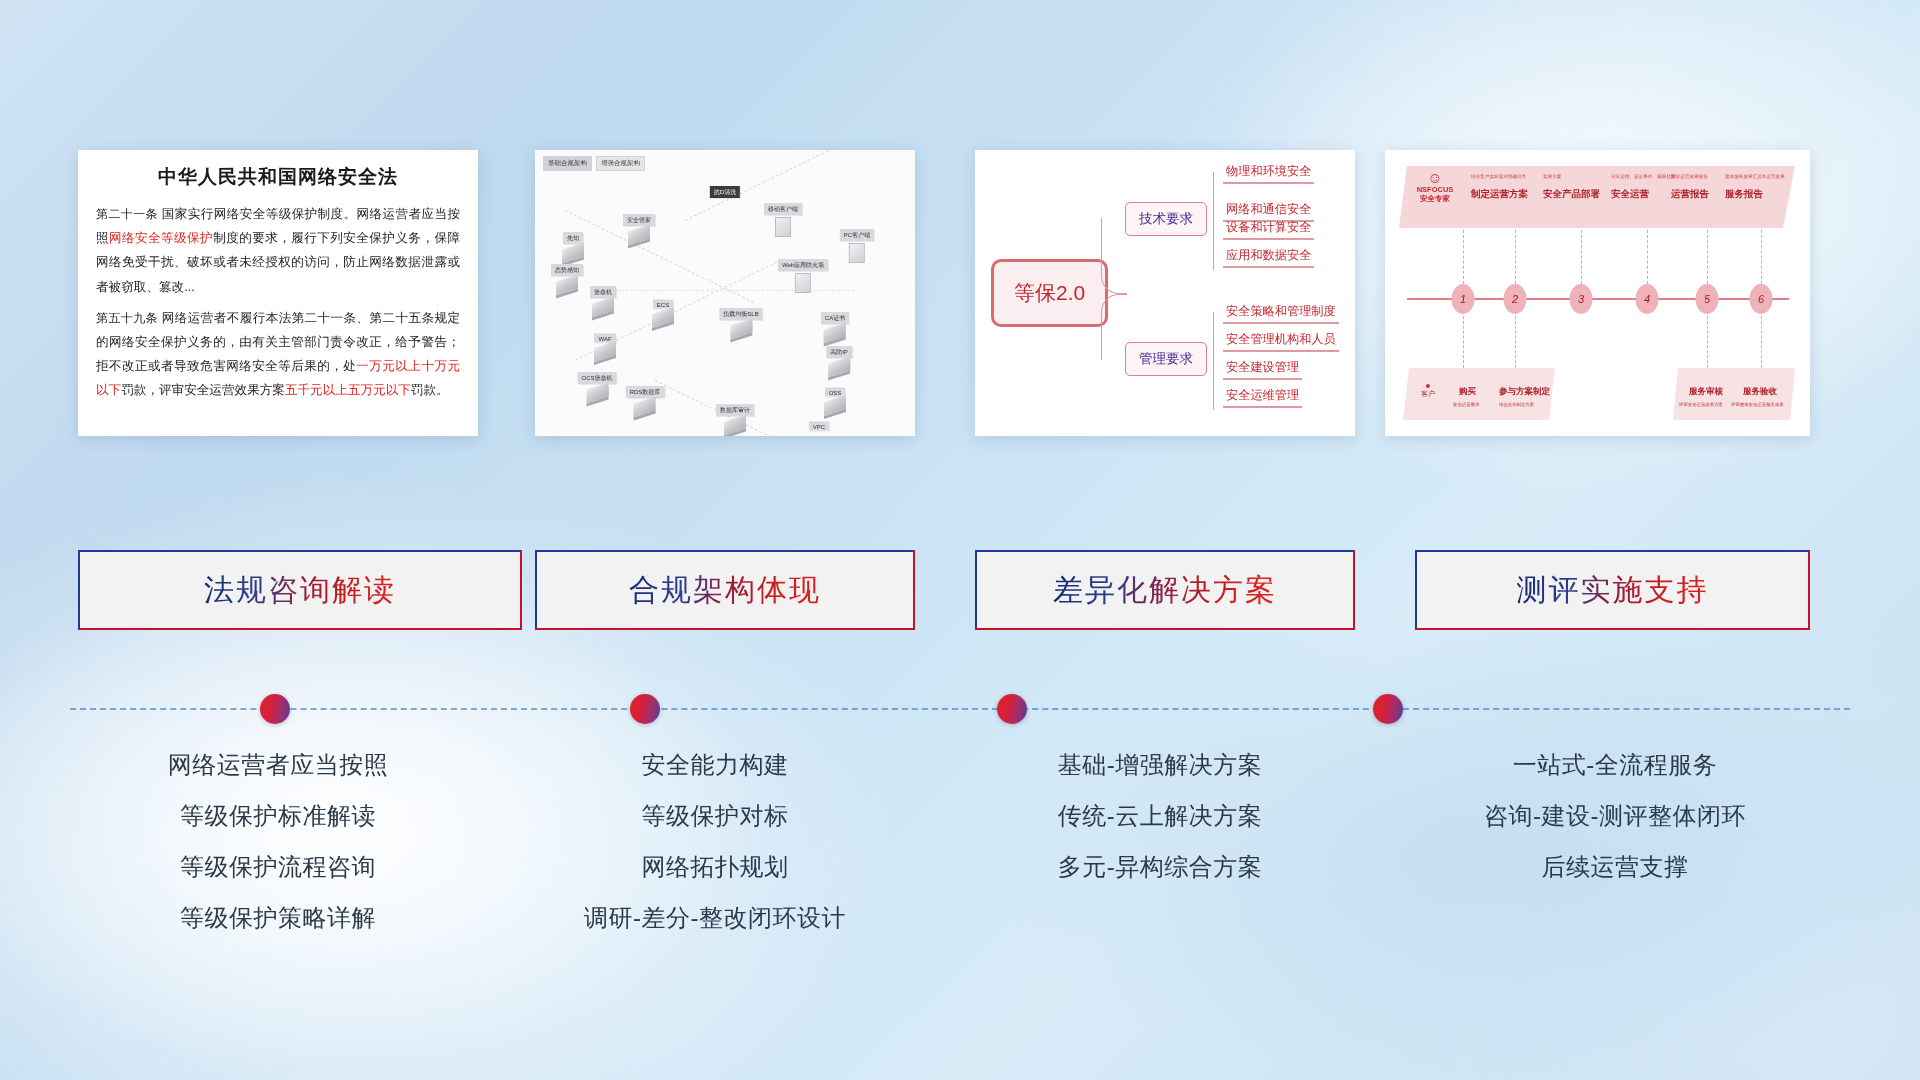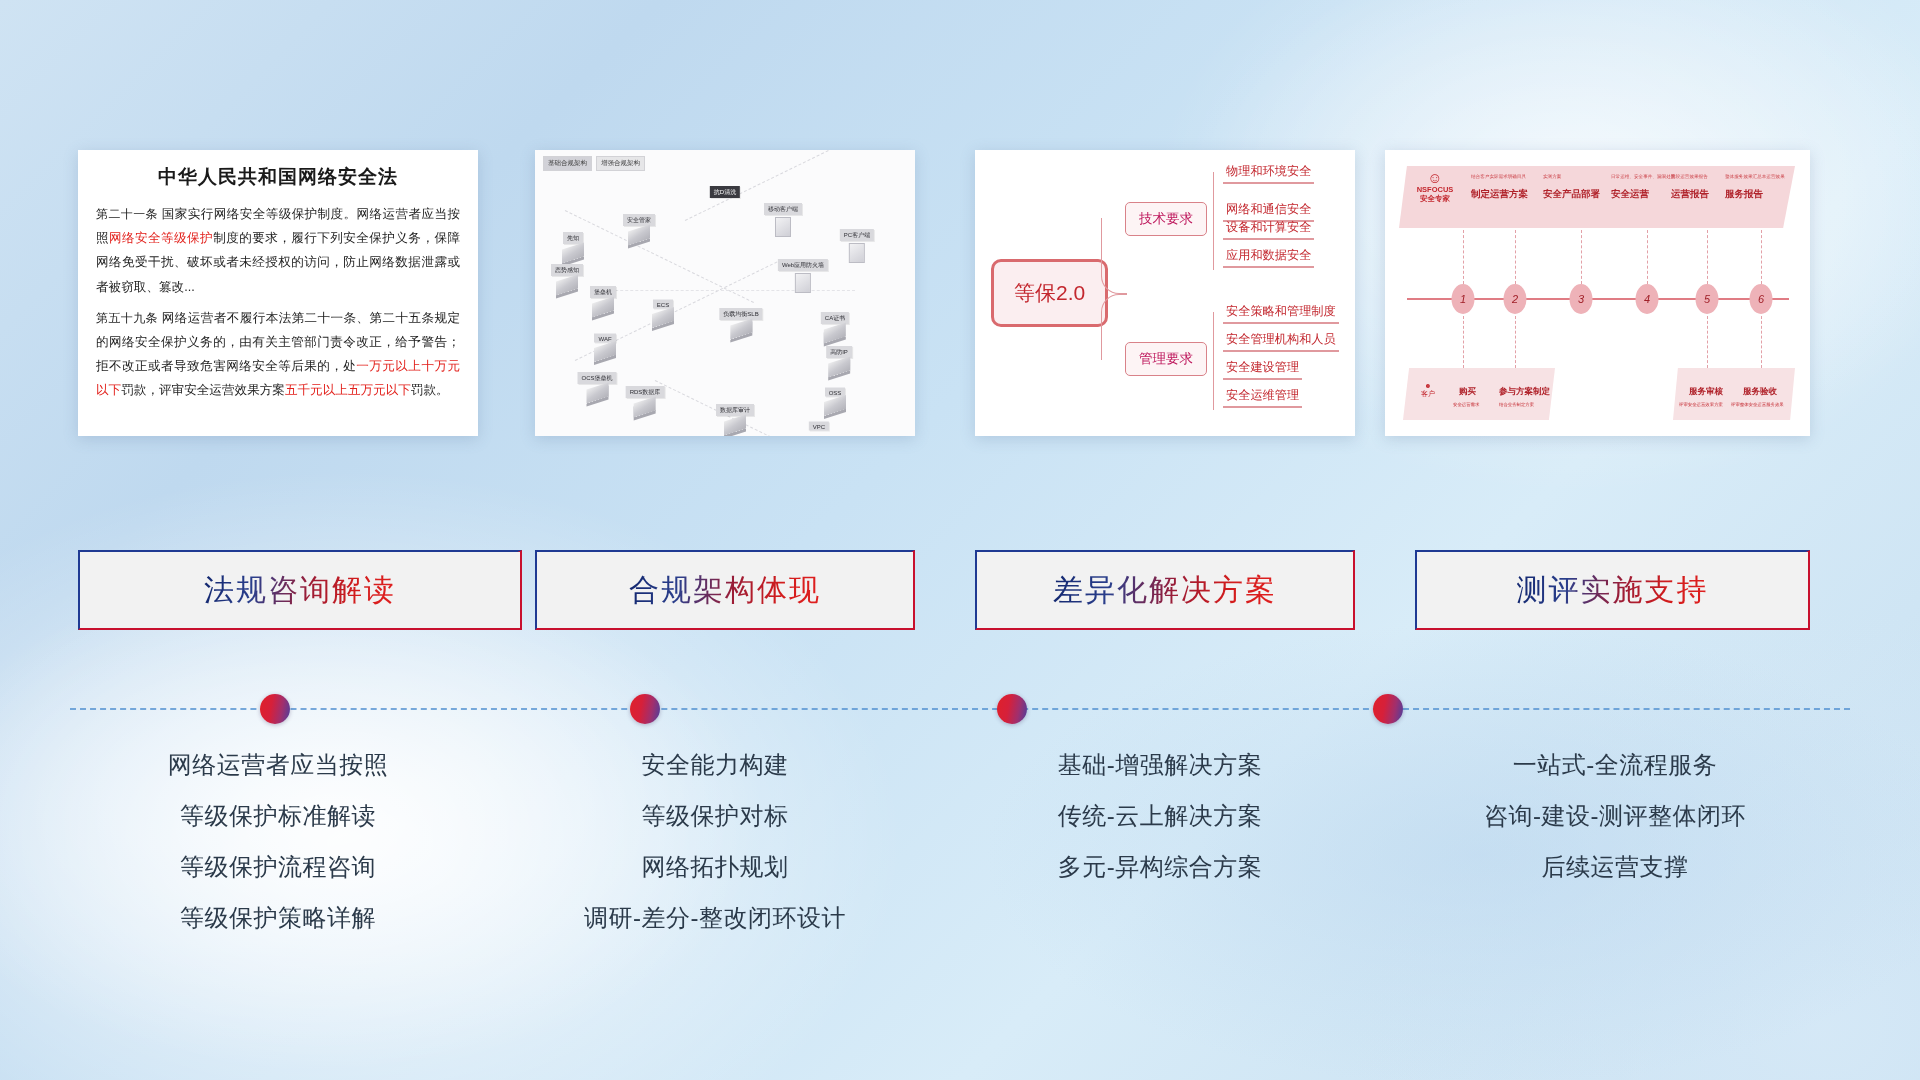--- a/index.html
+++ b/index.html
@@ -87,21 +87,21 @@
   
   .mind { position: relative; width: 100%; height: 100%; background: #fff; }
   .mind-root {
     position: absolute; left: 16px; top: 50%; transform: translateY(-50%);
     padding: 17px 20px; border: 3px solid #d96a6e; border-radius: 10px;
     background: #fbeef0; color: #c3272e; font-size: 21px; font-weight: 500;
     white-space: nowrap;
   }
   .mind-mid {
     position: absolute; padding: 7px 13px; border: 1.6px solid #d98289;
-    border-radius: 5px; background: #fdf4f5; color: #be185d; font-size: 13.5px;
+    border-radius: 5px; background: #fdf4f5; color: #4c1d95; font-size: 13.5px;
     white-space: nowrap;
   }
   .mind-mid.tech { left: 150px; top: 52px; }
   .mind-mid.mgmt { left: 150px; top: 192px; }
   .mind-leaf {
     position: absolute; font-size: 12.2px; color: #c3272e;
     border-bottom: 2px solid #e0999e; padding: 1px 3px 2px 3px; white-space: nowrap;
   }
   .mind-conn { position: absolute; border-left: 1.4px solid #e0999e; }
   .mind-curve { position: absolute; border: 1.4px solid #e0999e; border-right: 0; border-top: 0; }

